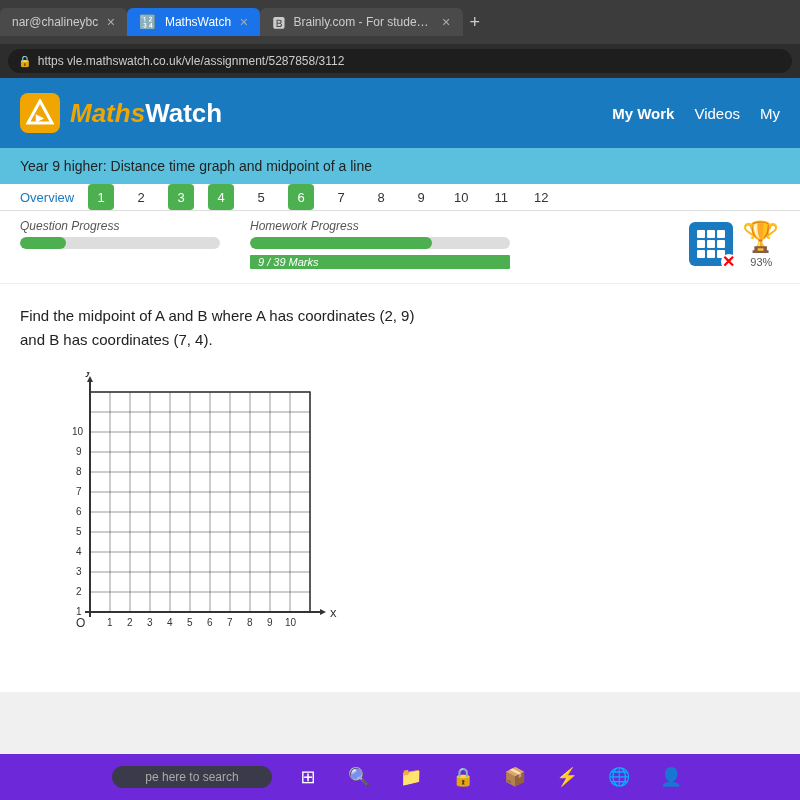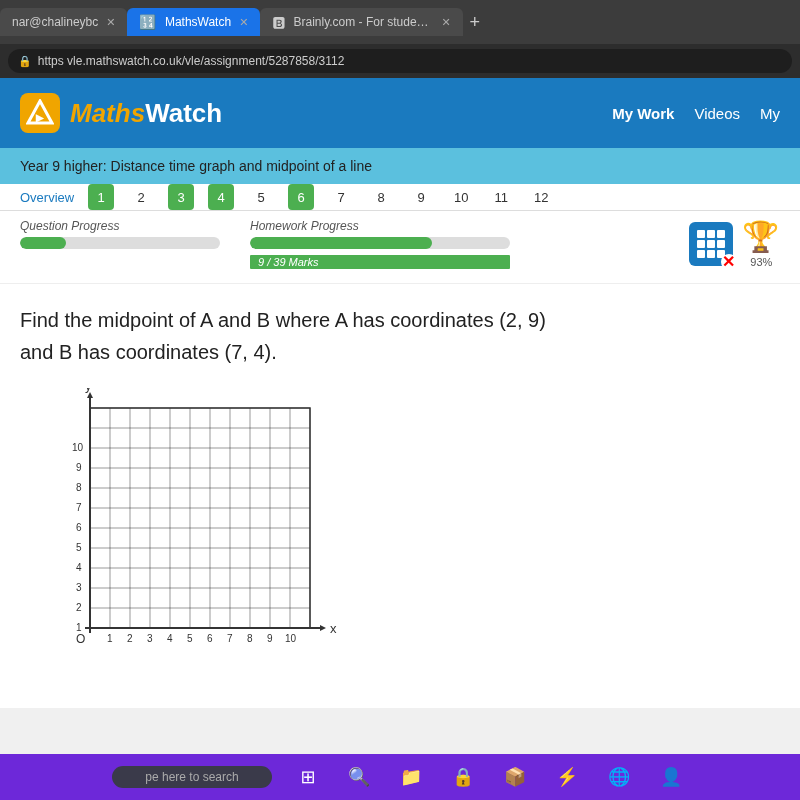--- a/index.html
+++ b/index.html
@@ -308,21 +308,21 @@
       color: #555;
     }
 
     
     .question-area {
       background: white;
       padding: 20px 20px 10px 20px;
     }
 
     .question-text {
-      font-size: 20px;
+      font-size: 15px;
       color: #222;
       line-height: 1.6;
     }
 
     
     .graph-area {
       background: white;
       padding: 10px 20px 20px 50px;
       display: flex;
       justify-content: flex-start;

